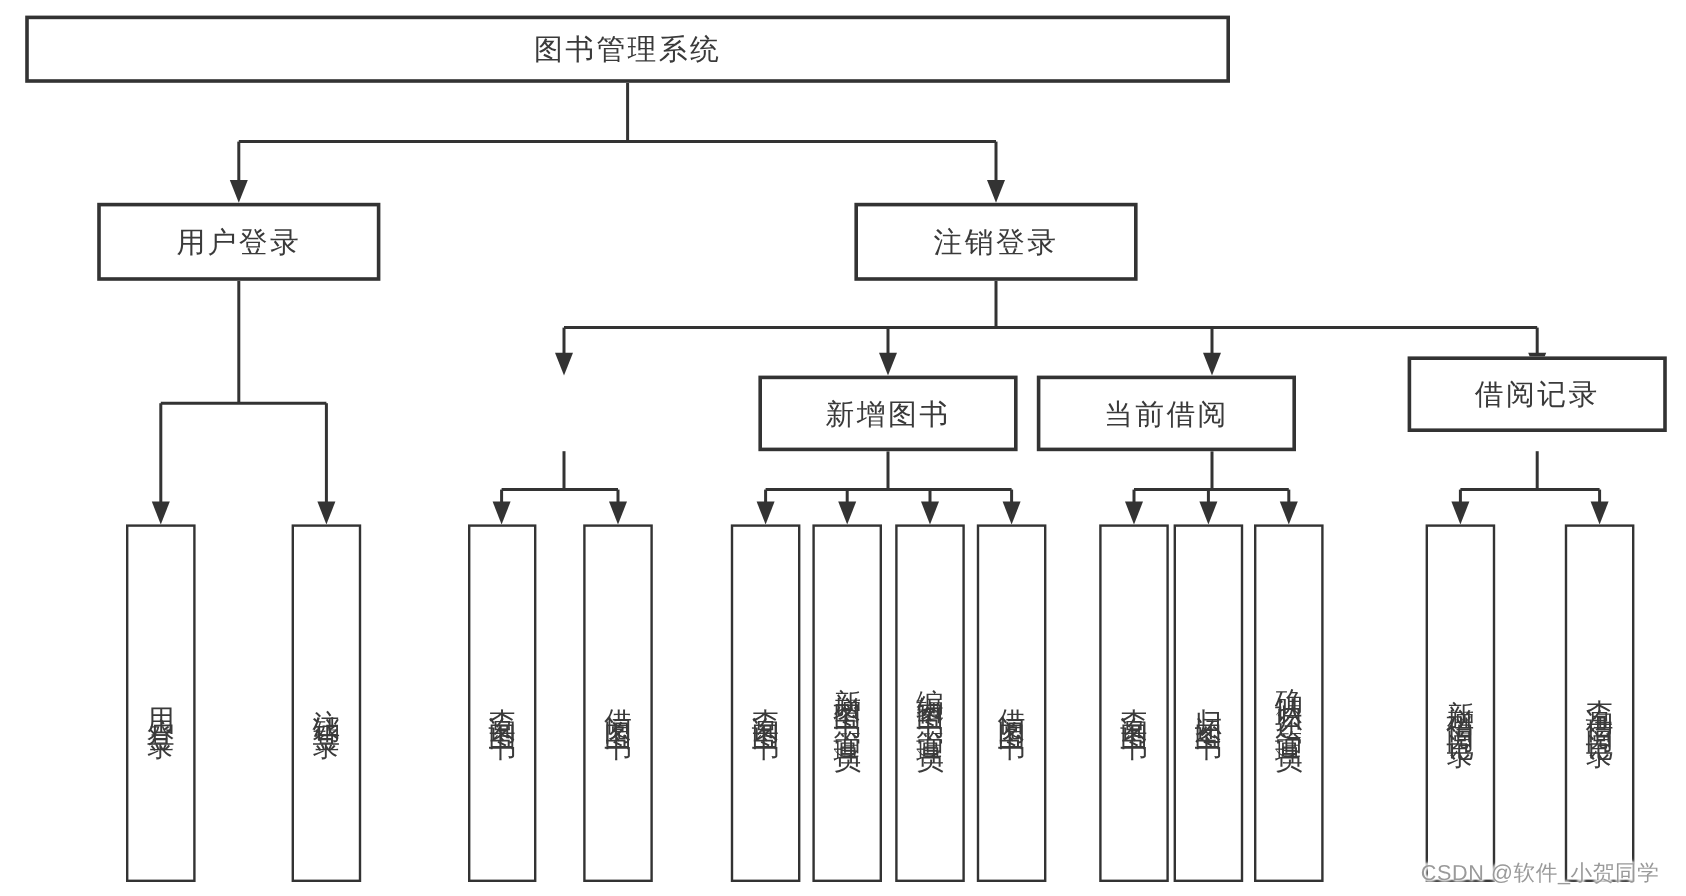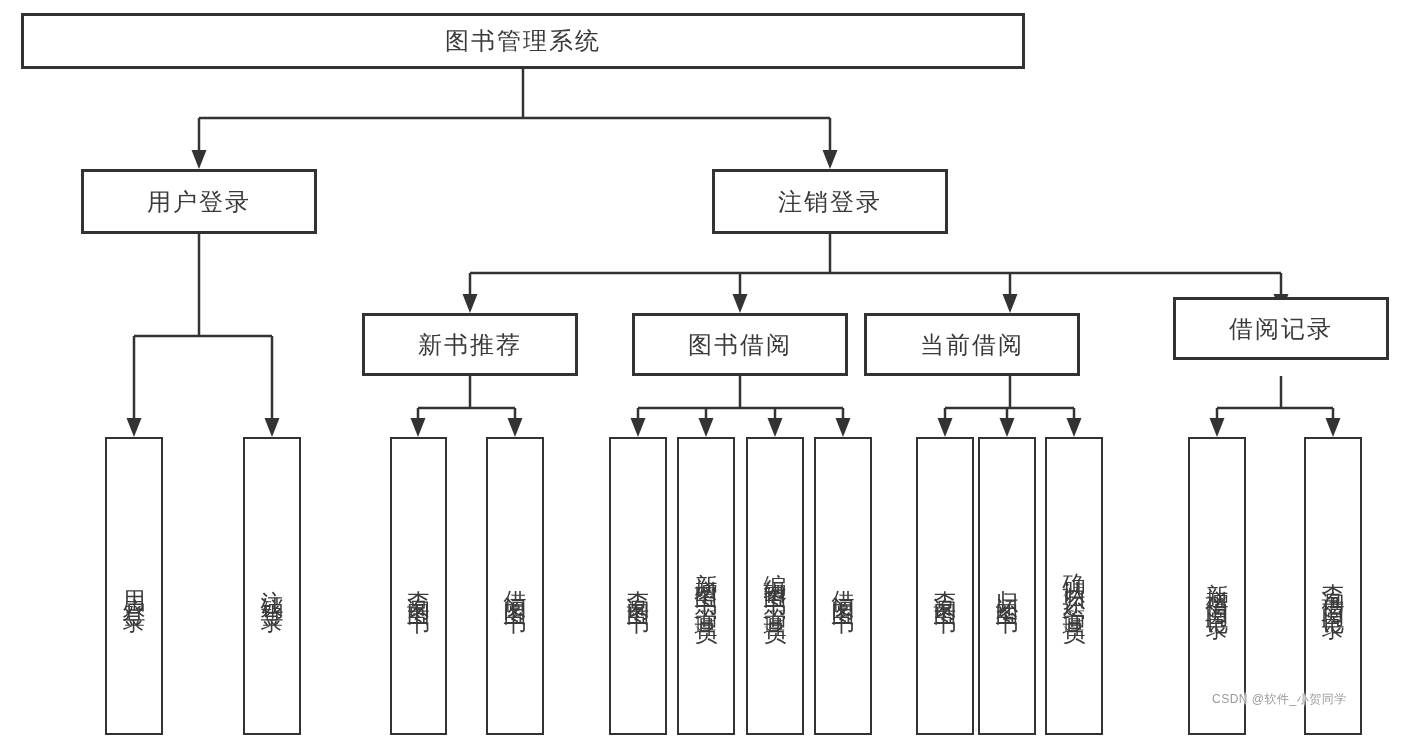--- a/index.html
+++ b/index.html
@@ -32,28 +32,27 @@
   .vtext{
     writing-mode:vertical-rl;
     text-orientation:mixed;
     font-size:23px;
     letter-spacing:7px;
     line-height:1;
     color:var(--text);
   }
   .watermark{
     position:absolute;
-    left:1184px;top:691px;
-    font-size:12px;
+    left:1184px;top:715px;
+    font-size:18px;
     letter-spacing:0.5px;
     color:var(--wm);
     text-shadow:0 0 3px #fff,0 0 3px #fff,1px 1px 2px #fff,-1px -1px 2px #fff,0 0 6px #fff;
     z-index:5;
     white-space:nowrap;
-    margin-left:28px;
   }
 </style>
 </head>
 <body>
 
 <div class="canvas">
 
   <svg id="connectors" xmlns="http://www.w3.org/2000/svg">
       <line x1="523" y1="69" x2="523" y2="118" stroke="#333333" stroke-width="2.5"></line>
       <line x1="199" y1="118" x2="830" y2="118" stroke="#333333" stroke-width="2.5"></line>
@@ -113,25 +112,22 @@
     <span>图书管理系统</span>
   </div>
 
   <div class="node" style="left:81px;top:169px;width:236px;height:65px;">
     <span>用户登录</span>
   </div>
   <div class="node" style="left:712px;top:169px;width:236px;height:65px;">
     <span>注销登录</span>
   </div>
 
-  <div class="node" style="left:362px;top:313px;width:216px;height:63px;">
-    <span>新书推荐</span>
-  </div>
   <div class="node" style="left:632px;top:313px;width:216px;height:63px;">
-    <span>图书借阅</span>
+    <span>新增图书</span>
   </div>
   <div class="node" style="left:864px;top:313px;width:216px;height:63px;">
     <span>当前借阅</span>
   </div>
   <div class="node" style="left:1173px;top:297px;width:216px;height:63px;">
     <span>借阅记录</span>
   </div>
 
   <div class="node leaf" style="left:105px;top:437px;width:58px;height:298px;">
     <span class="vtext">用户登录</span>

